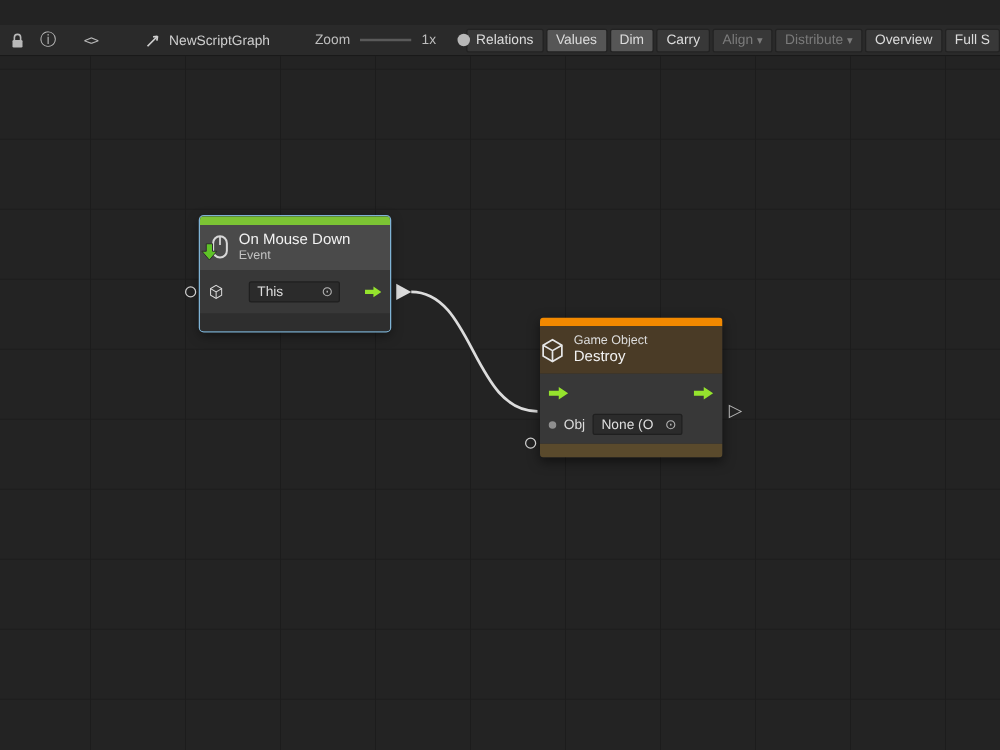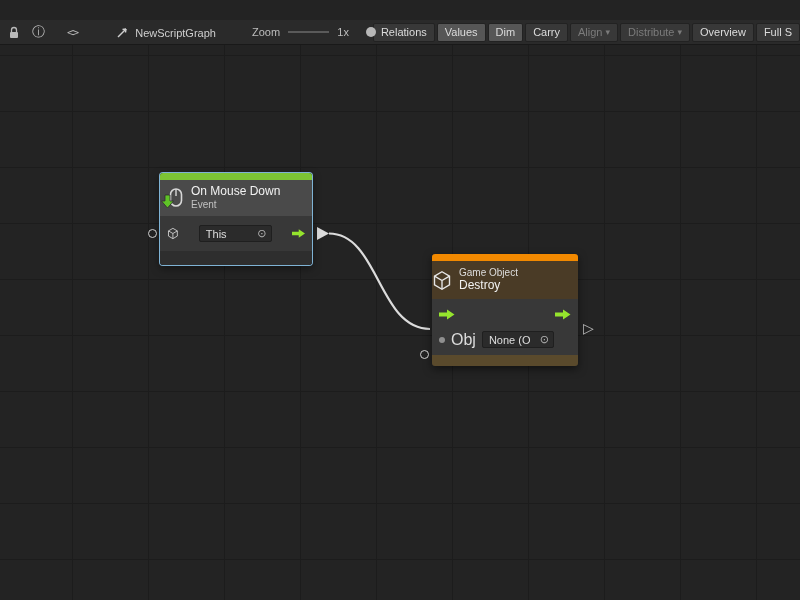--- a/index.html
+++ b/index.html
@@ -64,21 +64,21 @@
   .node2 .body{height:56px;background:#383838;padding:3px 7px;display:flex;flex-direction:column;justify-content:space-around}
   .node2 .row{display:flex;align-items:center;gap:6px;height:24px}
   .node2 .field{width:72px}
   .node2 .foot{height:11px;background:#5a4a2c}
 
   .port{position:absolute;width:9px;height:9px;border:1px solid #cfcfcf;border-radius:50%;background:transparent}
   .arrow-svg{display:block}
   .arrow-svg path{fill:var(--port-arrow,#95e42d)}
   .push-right{margin-left:auto}
   .value-dot{width:6px;height:6px;border-radius:50%;background:#8f8f8f;flex:0 0 auto}
-  .obj-label{font-size:16px;color:#dcdcdc}
+  .obj-label{font-size:11px;color:#dcdcdc}
   .out-tri{position:absolute;font-size:14px;color:#b5b5b5;line-height:1}
 </style>
 </head>
 <body>
 
 <div id="root">
 
 
   <div class="toolbar">
     <span class="ticon lock">

